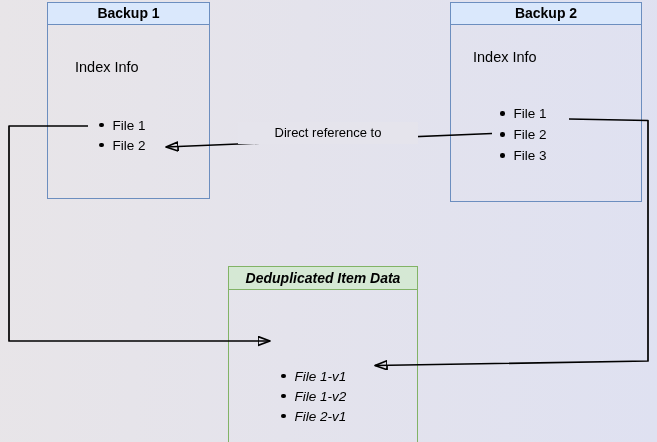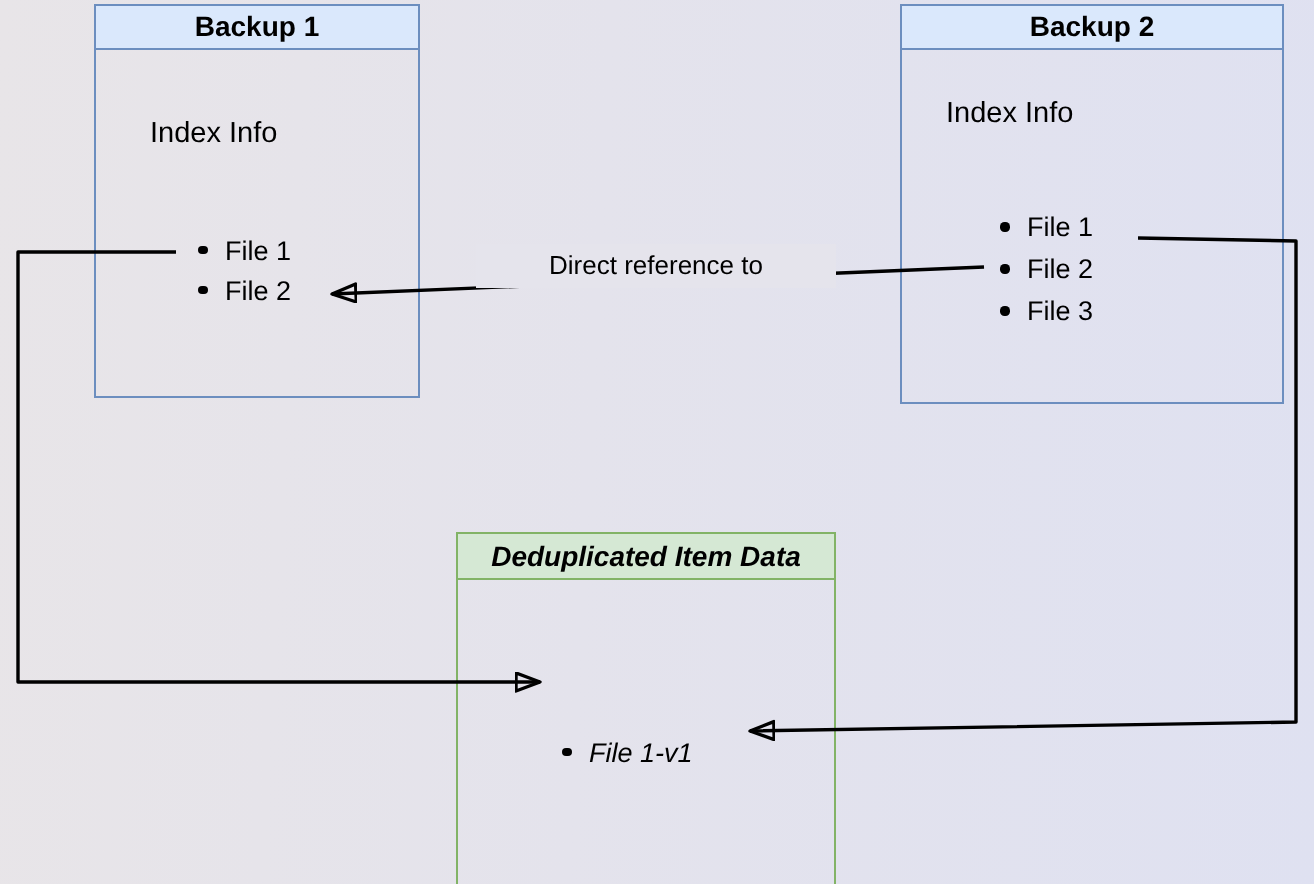--- a/index.html
+++ b/index.html
@@ -88,20 +88,28 @@
     </ul>
   </div>
 
   <div class="box green" style="left:228px;top:266px;width:190px;height:188px;font-style:italic;">
     <div class="box-header">Deduplicated Item Data</div>
     <ul class="files" style="left:52px;top:55px;margin-top:44px;">
       <li>
         <span class="dot"></span>
         <span>File 1-v1</span>
       </li>
+      <li>
+        <span class="dot"></span>
+        <span>File 1-v2</span>
+      </li>
+      <li>
+        <span class="dot"></span>
+        <span>File 2-v1</span>
+      </li>
     </ul>
   </div>
 
   <svg class="arrows" viewBox="0 0 657 442" xmlns="http://www.w3.org/2000/svg">
     <defs>
       <marker id="arr" markerUnits="userSpaceOnUse" markerWidth="15" markerHeight="11" refX="12.5" refY="5" orient="auto">
         <path d="M0.5,0.5 L12.5,5 L0.5,9.5 Z" fill="#000" stroke="none"></path>
       </marker>
     </defs>
     <path d="M492,133.5 L166,147" marker-end="url(#arr)"></path>

